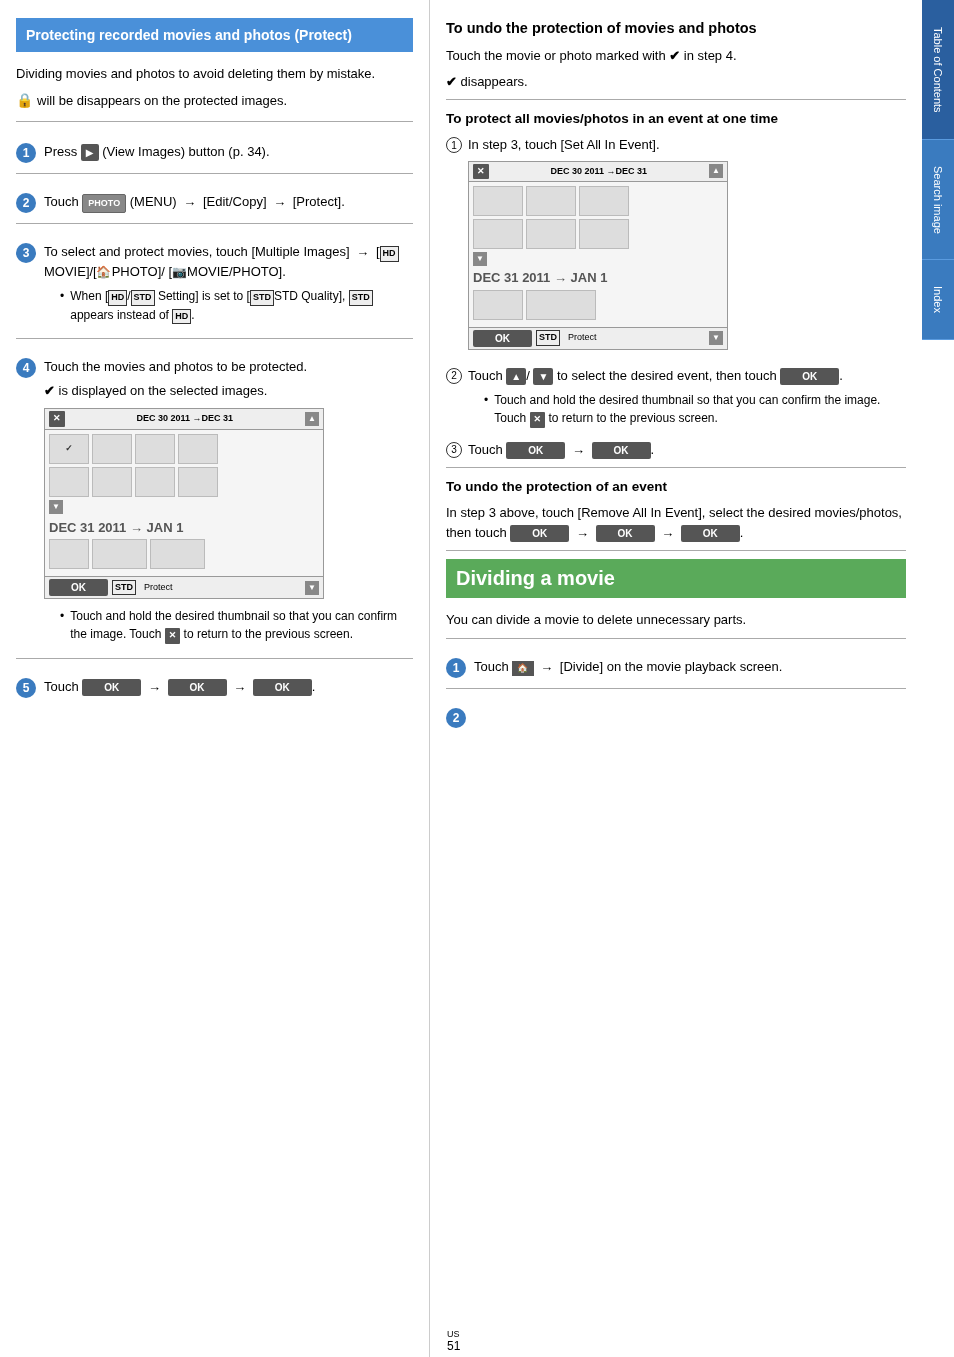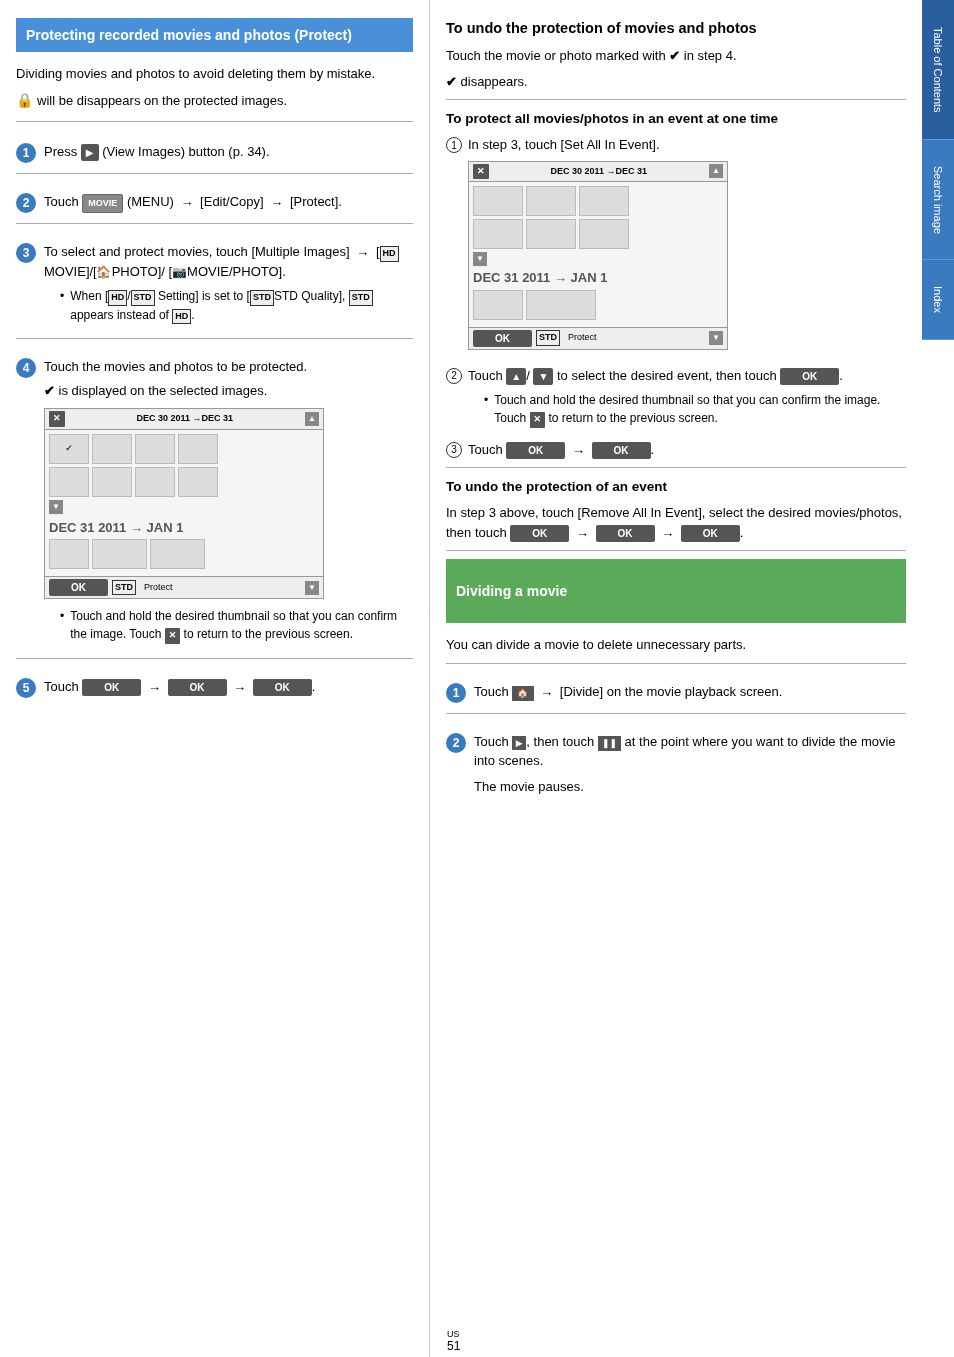--- a/index.html
+++ b/index.html
@@ -79,23 +79,23 @@
       font-size: 14px;
       font-weight: bold;
       padding: 8px 10px;
       margin-bottom: 12px;
       line-height: 1.3;
     }
 
     .section-header-green {
       background: #5aaa5a;
       color: white;
-      font-size: 14px;
-      font-weight: bold;
-      padding: 24px 10px;
+      font-size: 20px;
+      font-weight: bold;
+      padding: 8px 10px;
       margin-bottom: 12px;
     }
 
     p { margin-bottom: 6px; line-height: 1.5; }
 
     .divider { border: none; border-top: 1px solid #aaa; margin: 10px 0; }
 
     
     .step {
       display: flex;
@@ -392,21 +392,21 @@
         <div class="step-number">1</div>
         <div class="step-content">
           Press <span class="icon-btn">▶</span>
           (View Images) button (p. 34).
         </div>
       </div>
 
       <div class="step">
         <div class="step-number">2</div>
         <div class="step-content">
-          Touch <span class="menu-btn">MOVIE</span>
+          Touch <span class="menu-btn">PHOTO</span>
           (MENU) <span class="arrow">→</span> [Edit/Copy] <span class="arrow">→</span> [Protect].
         </div>
       </div>
 
       <div class="step">
         <div class="step-number">3</div>
         <div class="step-content">
           To select and protect movies, touch [Multiple Images] <span class="arrow">→</span>
           [<span class="tag-box">HD</span>MOVIE]/[<span style="font-size:12px;">🏠</span>PHOTO]/
           [<span style="font-size:12px;">📷</span>MOVIE/PHOTO].
@@ -605,26 +605,20 @@
       <div class="step">
         <div class="step-number">1</div>
         <div class="step-content">
           Touch <span class="home-icon">🏠</span>
           <span class="arrow">→</span> [Divide] on the movie playback screen.
         </div>
       </div>
 
       <div class="step" style="border-bottom:none;">
         <div class="step-number">2</div>
-        <div class="step-content">
-          Touch <span class="play-btn">▶</span>,
-          then touch <span class="pause-icon">❚❚</span>
-          at the point where you want to divide the movie into scenes.
-          <p style="margin-top:6px;">The movie pauses.</p>
-        </div>
       </div>
 
     </div>
   </div>
 
   <div class="sidebar-right">
     <div class="sidebar-tab sidebar-tab-toc active">
       <span>Table of Contents</span>
     </div>
     <div class="sidebar-tab sidebar-tab-search">

